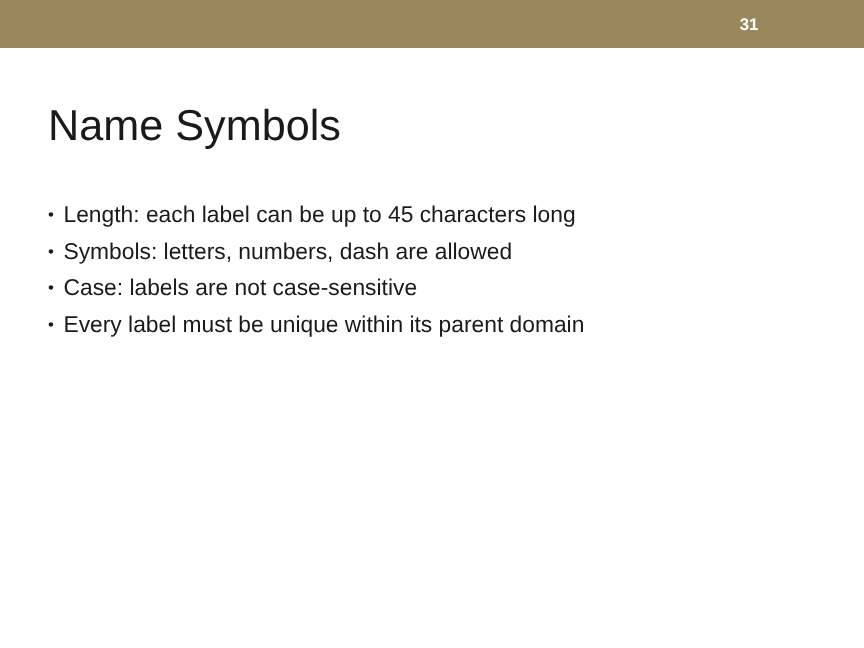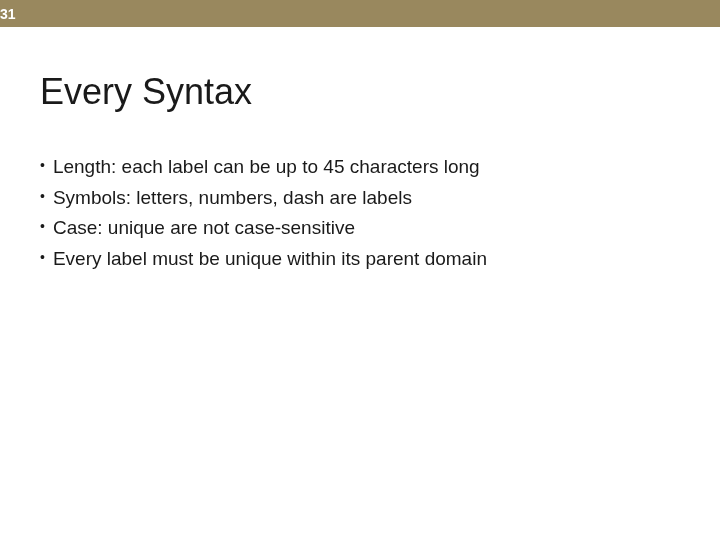--- a/index.html
+++ b/index.html
@@ -4,24 +4,25 @@
   <style>
     * { margin: 0; padding: 0; box-sizing: border-box; }
     html, body { width: 720px; height: 540px; overflow: hidden; }
     body {
       font-family: Arial, Helvetica, sans-serif;
       background: #ffffff;
       color: #000000;
     }
     .header-bar {
       width: 100%;
-      height: 27px;
+      height: 40px;
       background: #99885e;
       display: flex;
       align-items: center;
+      justify-content: flex-end;
       padding-right: 88px;
     }
     .page-number {
       color: #ffffff;
       font-size: 14px;
       font-weight: bold;
     }
     .content {
       padding: 44px 40px 0 40px;
     }
@@ -51,33 +52,33 @@
     .bullet-text { flex: 1; }
   </style>
 </head>
 <body>
 
 <div class="header-bar">
   <span class="page-number">31</span>
 </div>
 
 <div class="content">
-  <h1 class="slide-title">Every Syntax</h1>
+  <h1 class="slide-title">Name Symbols</h1>
 
   <ul class="bullet-list">
     <li class="bullet-item">
       <span class="bullet-dot">•</span>
       <span class="bullet-text">Length:  each label can be up to 45 characters long</span>
     </li>
     <li class="bullet-item">
       <span class="bullet-dot">•</span>
-      <span class="bullet-text">Symbols:  letters, numbers, dash are labels</span>
+      <span class="bullet-text">Symbols:  letters, numbers, dash are allowed</span>
     </li>
     <li class="bullet-item">
       <span class="bullet-dot">•</span>
-      <span class="bullet-text">Case:  unique are not case-sensitive</span>
+      <span class="bullet-text">Case:  labels are not case-sensitive</span>
     </li>
     <li class="bullet-item">
       <span class="bullet-dot">•</span>
       <span class="bullet-text">Every label must be unique within its parent domain</span>
     </li>
   </ul>
 </div>
 
 </body></html>

